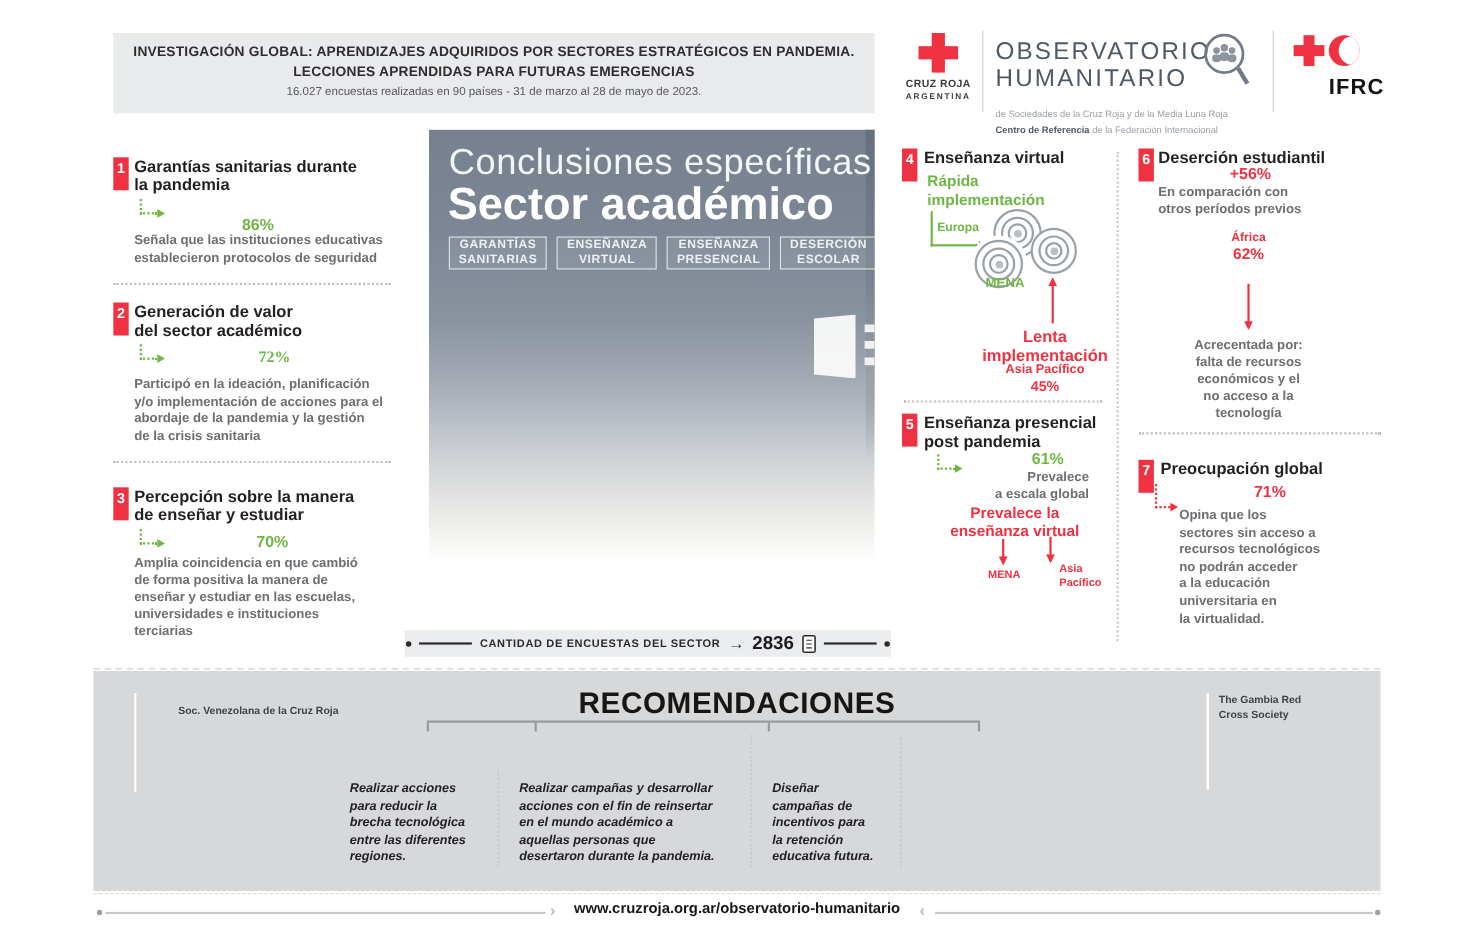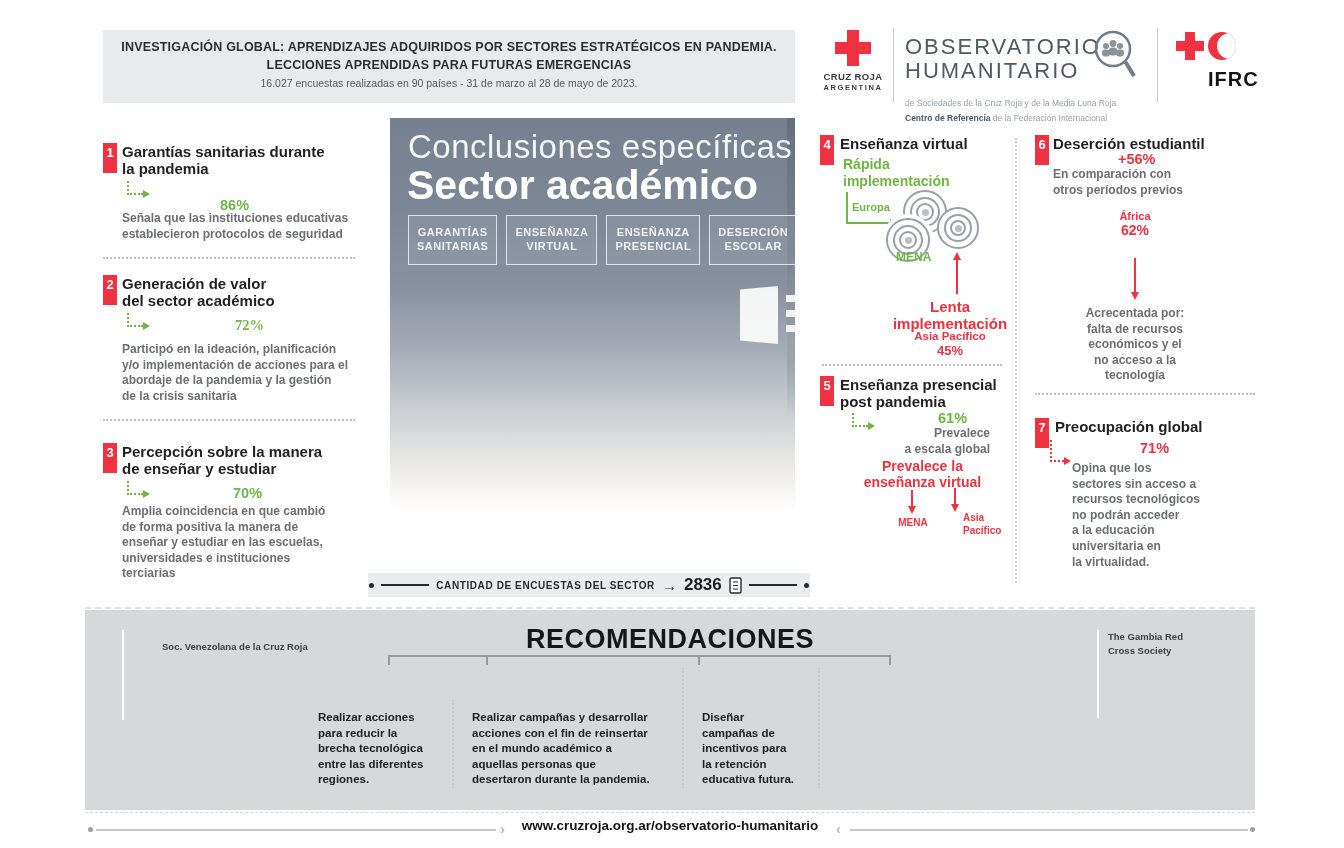--- a/index.html
+++ b/index.html
@@ -39,21 +39,21 @@
 
   
   .hero { left:390px; top:118px; width:405px; height:452px;
     background:linear-gradient(180deg,#76808e 0%,#7d8694 20%,#8a92a0 38%,#a8aeb8 52%,#c9cdd2 64%,#efeeea 79%,#ffffff 87%,#ffffff 100%); }
   .hero-edge { position:absolute; right:0; top:0; width:8px; height:300px;
     background:linear-gradient(180deg,#66707d 0%,#79828e 45%,#9aa1aa 75%,rgba(200,204,209,0) 100%); }
   .hero-t1 { position:absolute; left:18px; top:10px; font-size:33px; font-weight:300; color:#f3f5f6; letter-spacing:.5px; }
   .hero-t2 { position:absolute; left:17px; top:44px; font-size:41px; font-weight:800; color:#ffffff; }
   .hero-tags { position:absolute; left:18px; top:97px; display:flex; gap:9px; }
   .hero-tag { border:1px solid rgba(255,255,255,.75); background:rgba(255,255,255,.07); color:#eef1f3;
-    font-size:11px; font-weight:700; letter-spacing:.5px; line-height:1.25; padding:10px 8px; text-align:center; white-space:pre; }
+    font-size:11px; font-weight:700; letter-spacing:.5px; line-height:1.25; padding:0 8px; text-align:center; white-space:pre; }
   .door { position:absolute; left:350px; top:168px; width:38px; height:58px; background:rgba(253,253,252,.92);
     clip-path:polygon(0 6%,100% 0,100% 100%,0 94%); }
   .door-mark { position:absolute; left:396px; width:9px; height:7px; background:#f2f1ef; }
 
   
   .num-badge { width:14px; height:30px; background:#ee3241; color:#fff; font-size:13px; font-weight:700;
     text-align:center; line-height:19px; }
   .ftitle { font-size:15px; font-weight:800; color:#231f20; line-height:1.15; }
   .fdesc  { font-size:12px; font-weight:700; color:#6d6e71; line-height:1.3; }
   .pct-g  { font-size:14.5px; font-weight:800; color:#6fb744; }
@@ -92,21 +92,21 @@
   .bar-count { font-size:17px; font-weight:800; color:#1d1d1f; }
 
   
   .rec-box { left:85px; top:610px; width:1170px; height:200px; background:#d6d8da; }
   .rec-dash { left:85px; width:1170px; border-top:2px dashed #e0e2e4; }
   .rec-title { left:390px; top:624px; width:560px; text-align:center; font-size:27px; font-weight:800; letter-spacing:.5px; color:#161616; }
   .bracket { left:388px; top:655px; width:503px; height:8px; border-top:2px solid #97999d; }
   .tick { position:absolute; top:0; width:2px; height:8px; background:#97999d; }
   .credit { font-size:9.5px; font-weight:700; color:#3f4043; line-height:1.5; }
   .credit-line { width:2px; background:#ffffff; }
-  .rec-item { font-size:11.5px; font-weight:700; color:#212123; line-height:1.35; }
+  .rec-item { font-size:11.5px; font-weight:700; color:#212123; line-height:1.35;font-style:italic; }
 
   
   .foot-dash { left:85px; top:812px; width:1170px; border-top:1px dashed #d5d7d9; }
   .foot-line { height:2px; background:#c6c9cc; top:829px; }
   .foot-dot { width:5px; height:5px; border-radius:50%; background:#9da1a5; top:827px; }
   .foot-chev { top:820px; font-size:15px; color:#b9bcbf; font-weight:700; }
   .foot-url { left:490px; top:818px; width:360px; text-align:center; font-size:13.5px; font-weight:700; color:#151515; }
 </style>
 </head>
 <body>

